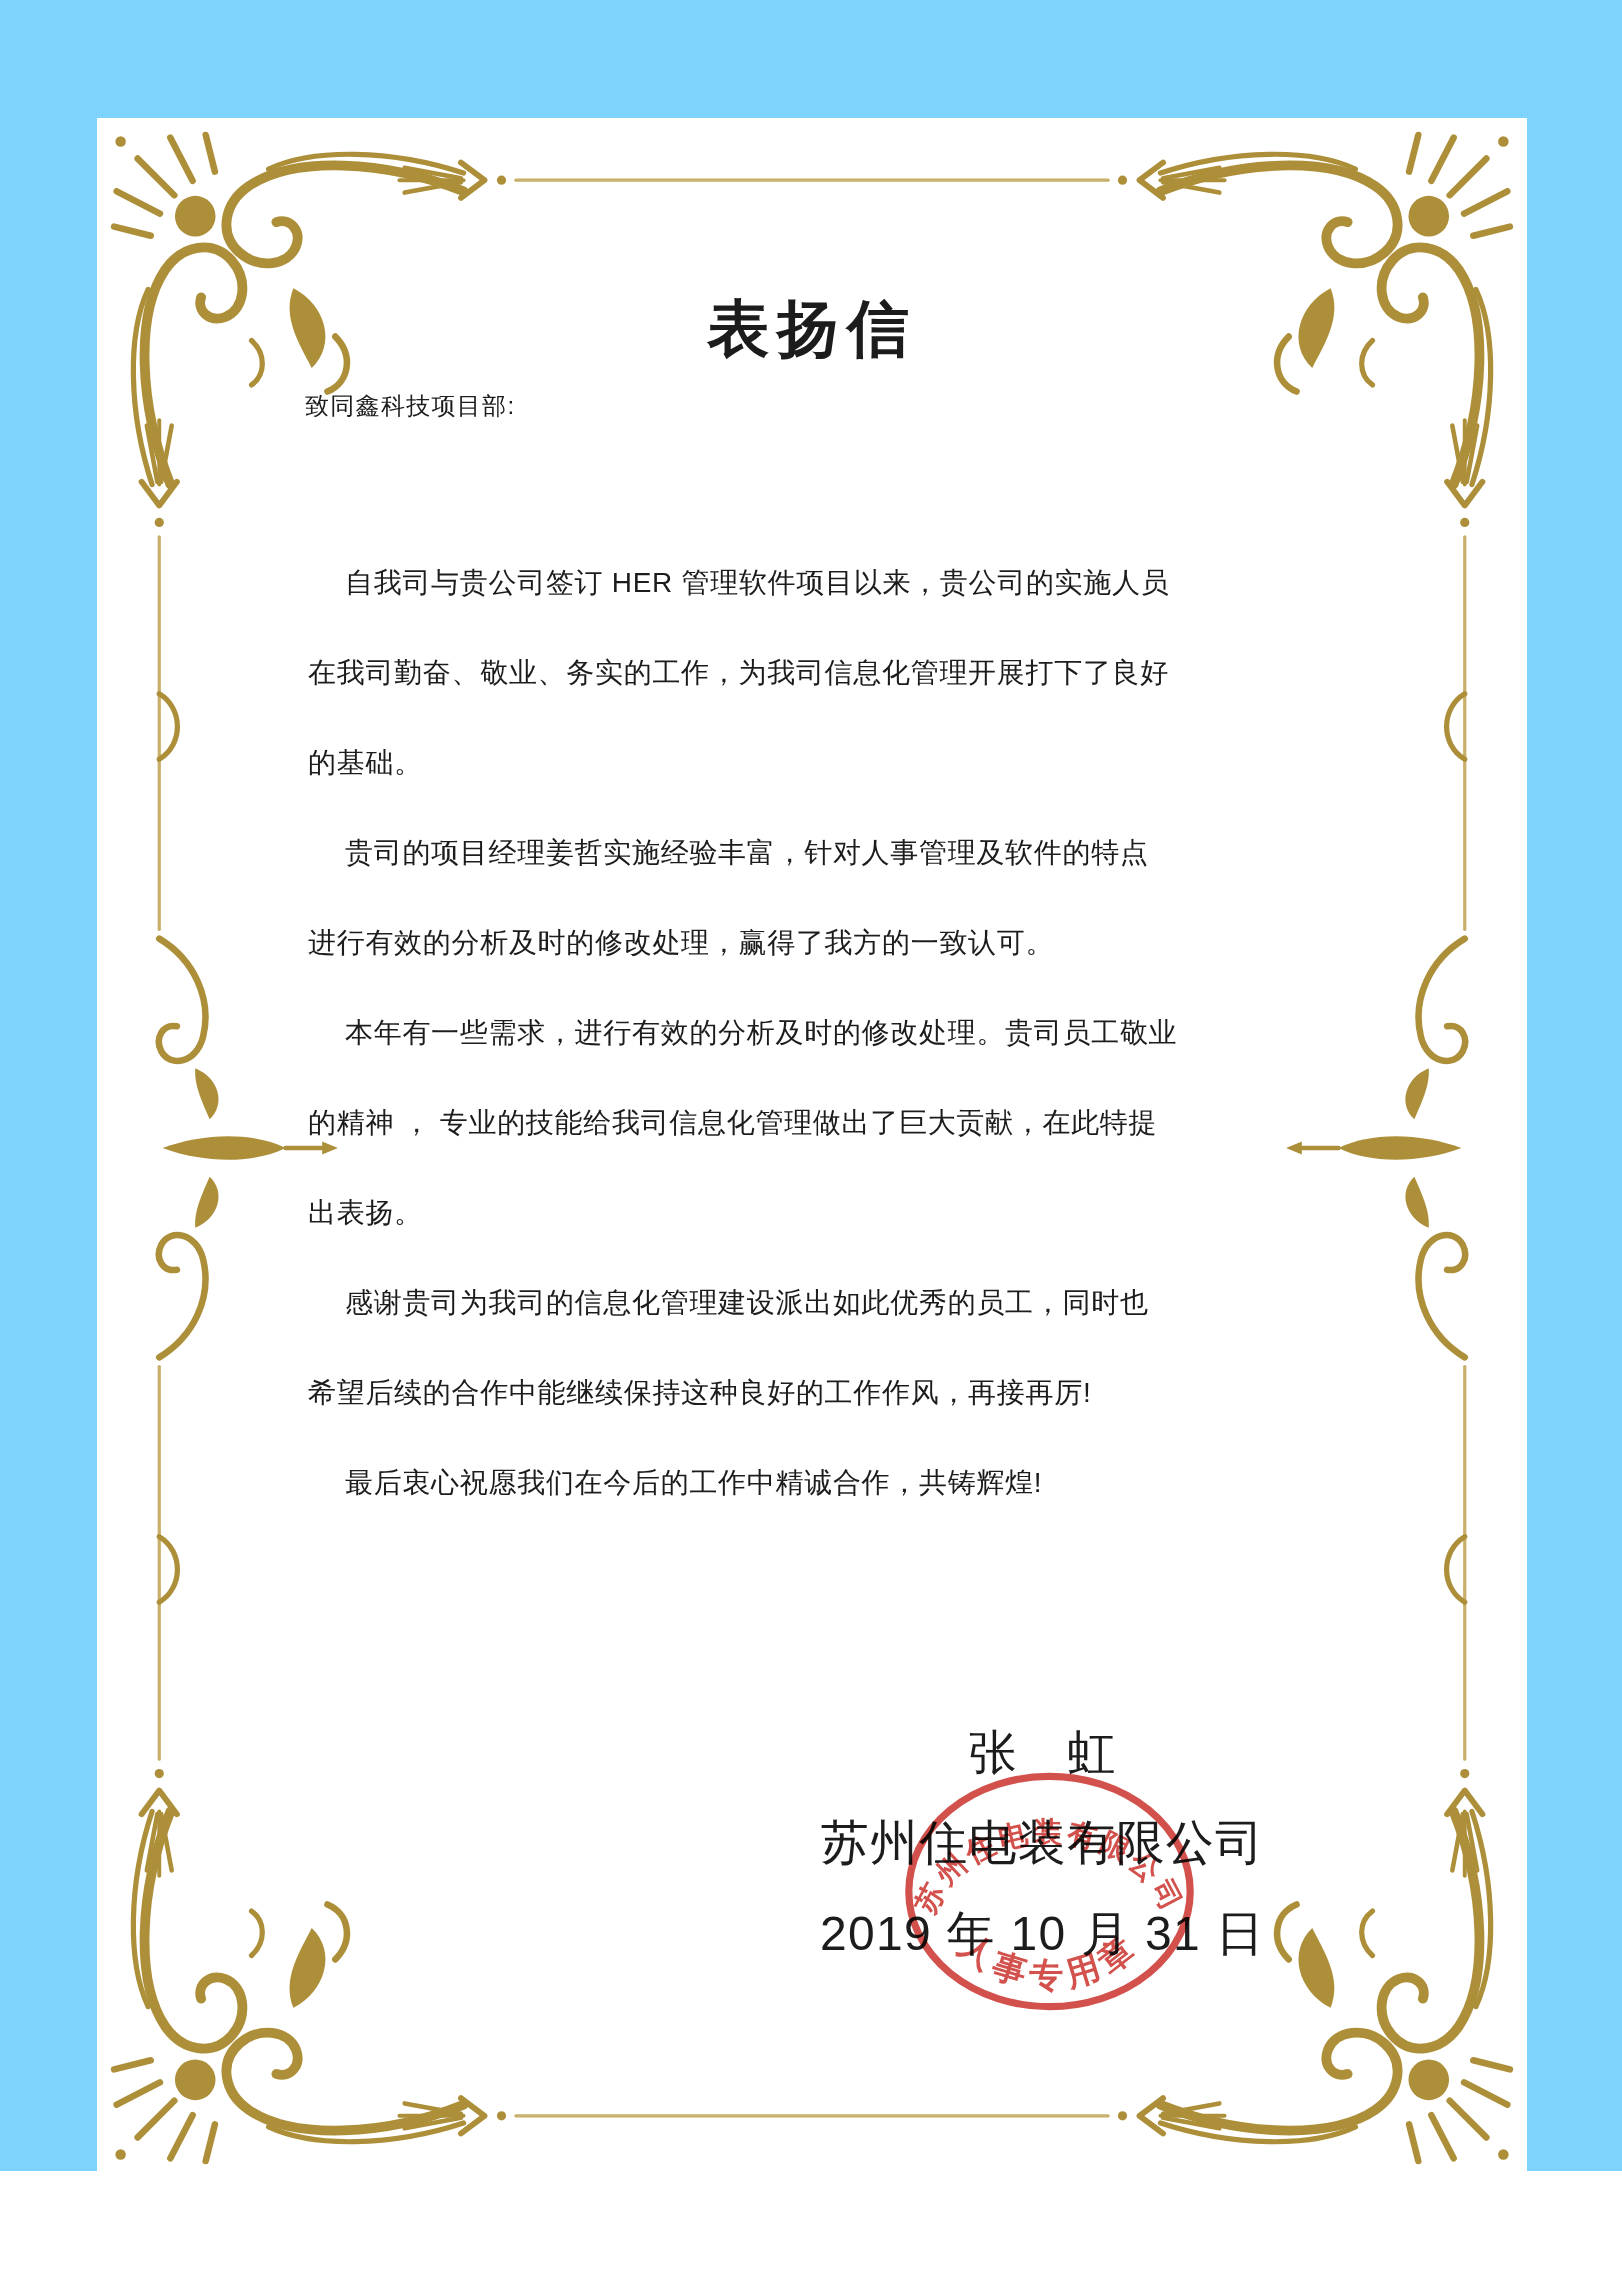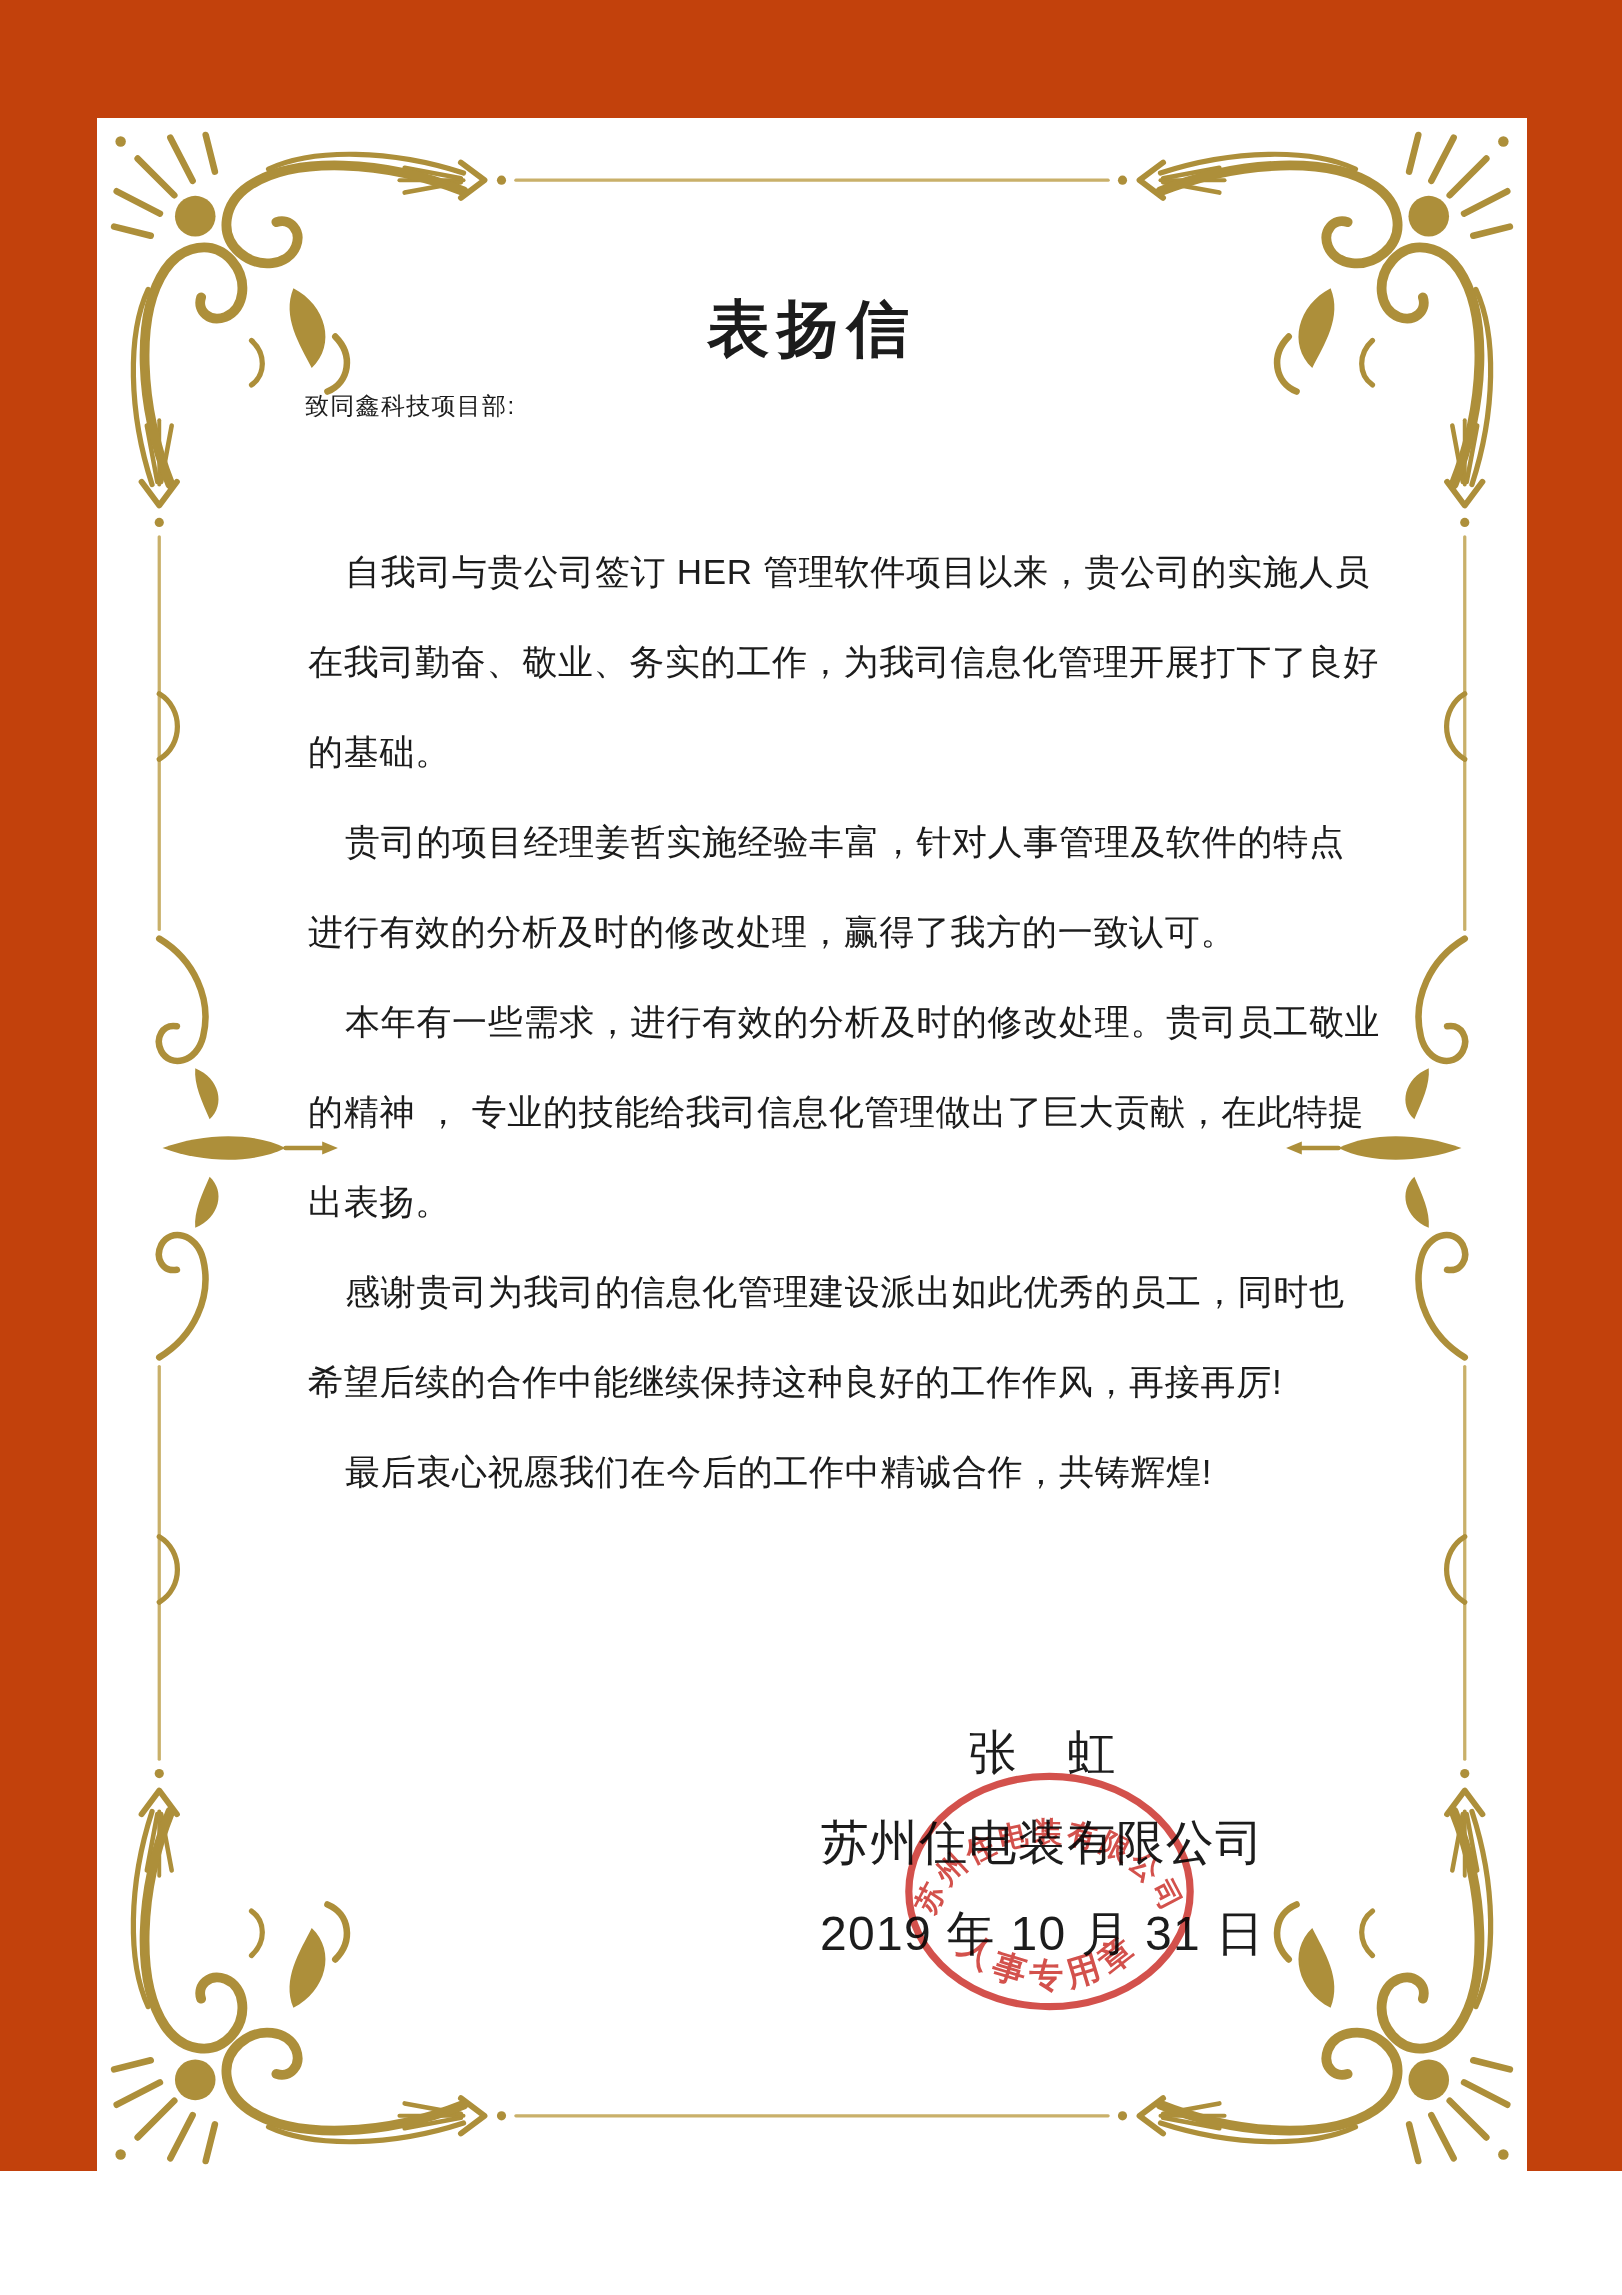--- a/index.html
+++ b/index.html
@@ -1,19 +1,19 @@
 <!DOCTYPE html>
 <html style="font-size:10.5px"><head>
 <meta charset="utf-8">
 <style>
   html,body{margin:0;padding:0;}
   .canvas{
     position:relative;
     width:1623px;height:2171px;
-    background:#c2410c;
+    background:#7dd3fc;
     overflow:hidden;
     font-family:"Liberation Sans", sans-serif;
   }
   .page{
     position:absolute;left:97px;top:118px;
     width:1430px;height:2060px;
     background:#ffffff;
   }
   .frame{
     position:absolute;left:0;top:0;width:1430px;height:2060px;
@@ -23,22 +23,22 @@
     position:absolute;left:0;top:175px;width:1430px;
     text-align:center;
     font-size:62px;font-weight:700;color:#1c1c1c;
     letter-spacing:7.9px;line-height:72px;
   }
   .salutation{
     position:absolute;left:208px;top:267px;
     font-size:24px;color:#1c1c1c;line-height:42px;letter-spacing:1.3px;
   }
   .body-text{
-    position:absolute;left:211px;top:409px;width:982px;
-    font-size:35px;color:#1c1c1c;line-height:90px;letter-spacing:0.7px;
+    position:absolute;left:211px;top:420px;width:982px;
+    font-size:28px;color:#1c1c1c;line-height:90px;letter-spacing:0.7px;
   }
   .body-text .bline{white-space:nowrap;}
   .body-text .ind{text-indent:37px;}
   .sig{
     position:absolute;left:684px;width:523px;
     text-align:center;color:#1c1c1c;
     font-size:48px;line-height:39px;letter-spacing:1.3px;white-space:nowrap;
   }
   .sig-name{top:1615px;}
   .sig-company{top:1705px;}

